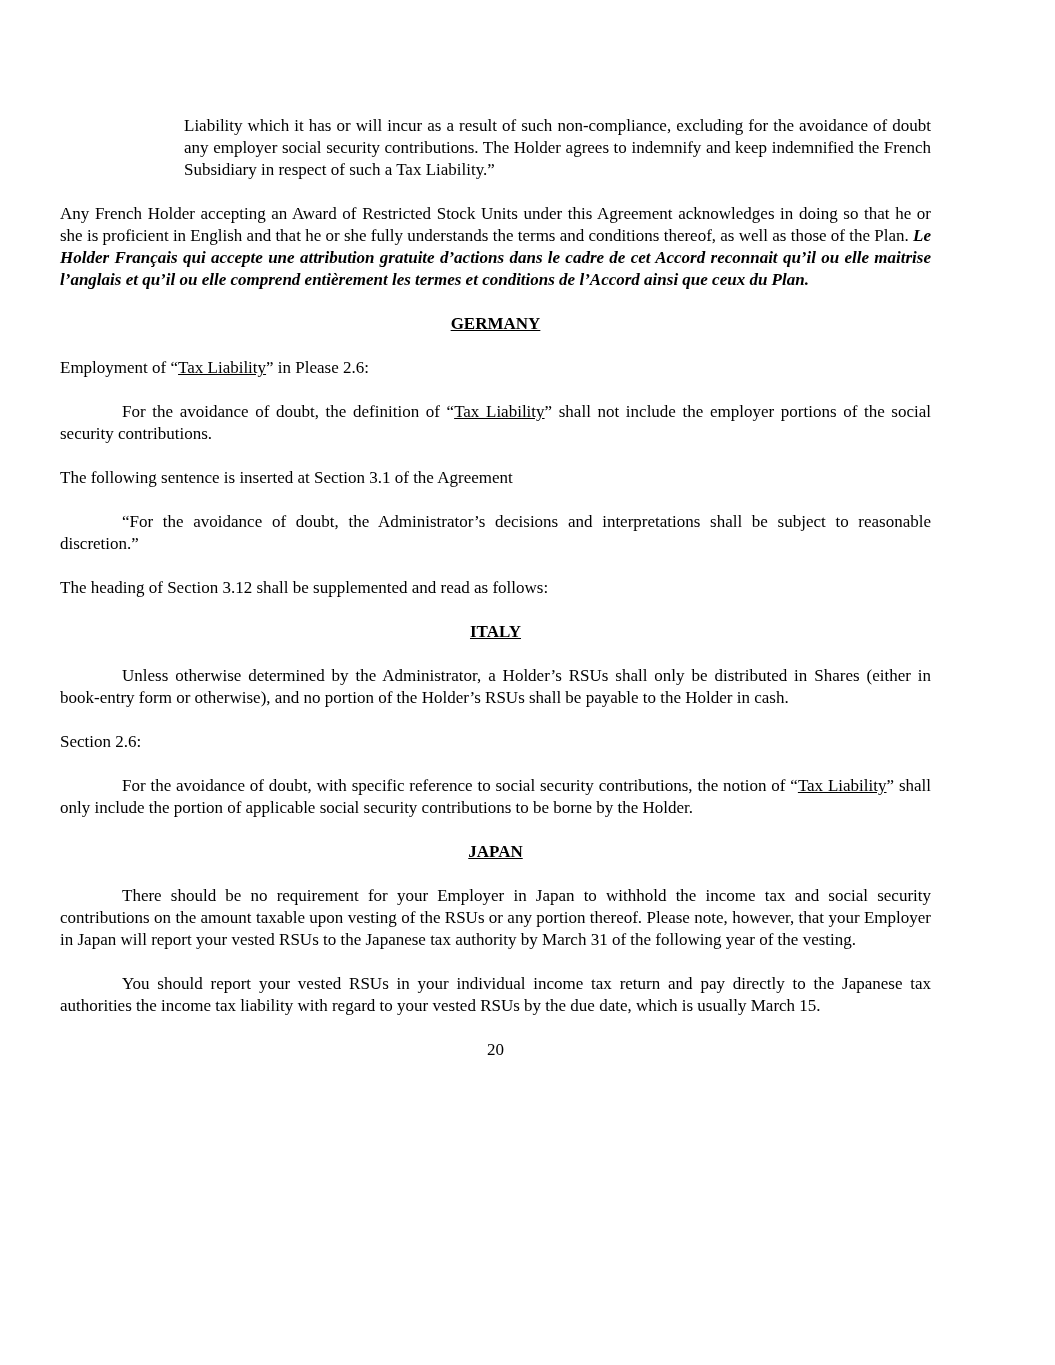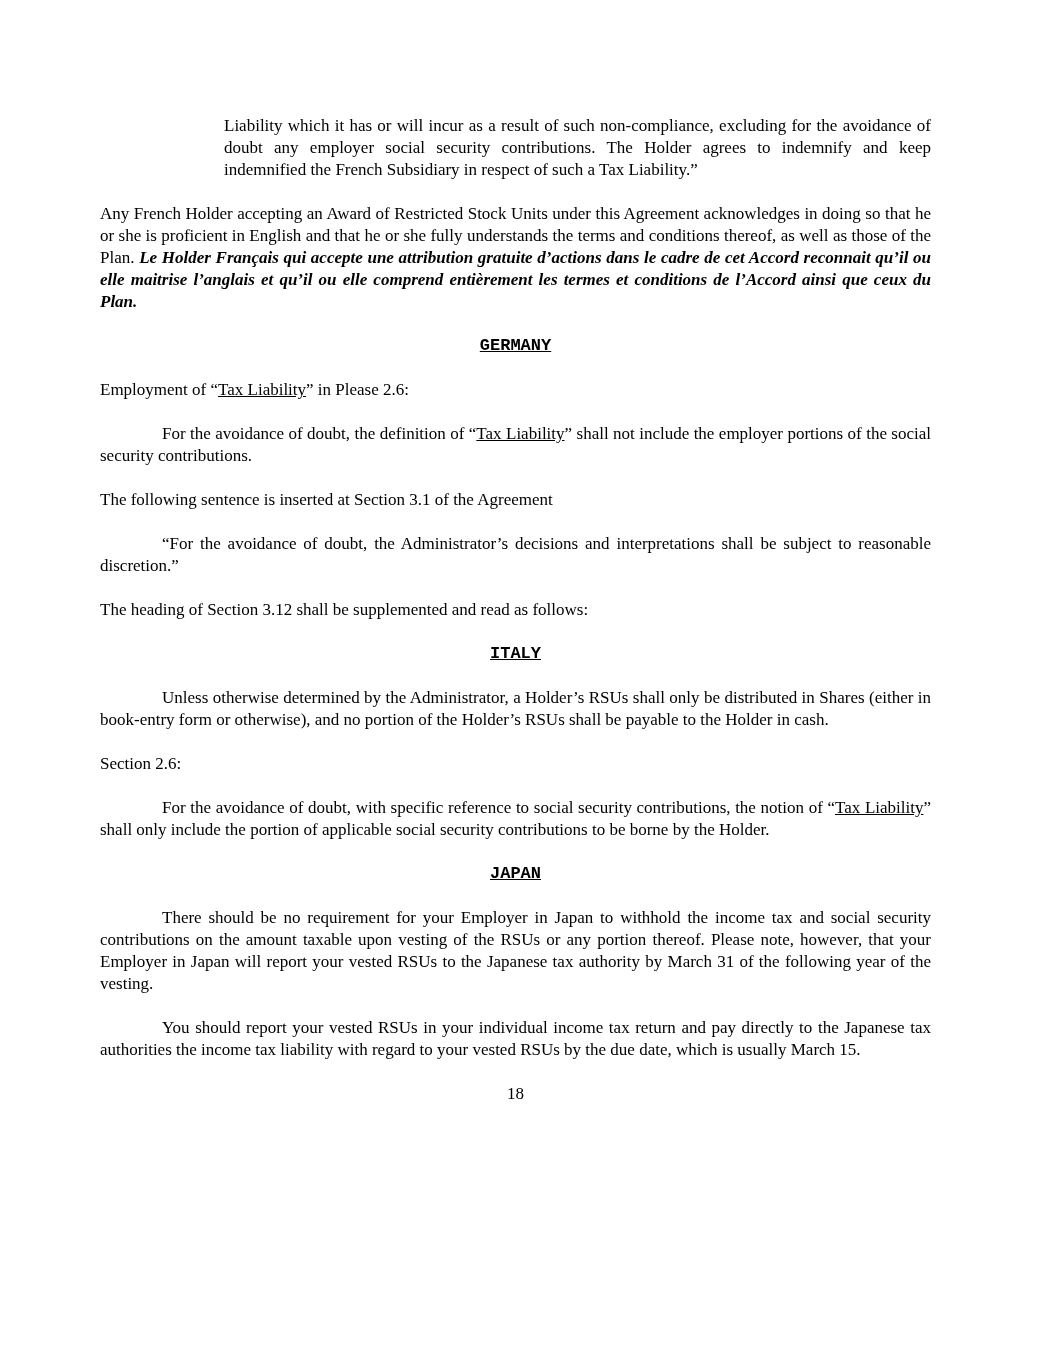--- a/index.html
+++ b/index.html
@@ -10,40 +10,39 @@
   .page {
     position: relative;
     width: 1055px;
     height: 1365px;
     box-sizing: border-box;
     background: #ffffff;
     color: #000000;
     font-family: "Liberation Serif", serif;
     font-size: 17px;
     line-height: 22px;
-    padding: 115px 124px 0 100px;
+    padding: 115px 124px 0 60px;
     overflow: hidden;
   }
   p {
     margin: 0 0 22px 0;
     text-align: justify;
   }
   p.blockquote {
     margin-left: 124px;
   }
   p.indent {
     text-indent: 62px;
   }
   h2.doc-heading {
     margin: 0 0 22px 0;
     font-size: 17px;
     line-height: 22px;
     font-weight: bold;
     text-align: center;
-    font-family: Liberation Mono, monospace;
   }
   h2.doc-heading .hu {
     text-decoration: underline;
   }
   .u {
     text-decoration: underline;
   }
   .bi {
     font-weight: bold;
     font-style: italic;
@@ -87,15 +86,15 @@
   <p>Section 2.6:</p>
 
   <p class="indent"><span>For the avoidance of doubt, with specific reference to social security contributions, the notion of “</span><span class="u">Tax Liability</span><span>” shall only include the portion of applicable social security contributions to be borne by the Holder.</span></p>
 
   <h2 class="doc-heading"><span class="hu">JAPAN</span></h2>
 
   <p class="indent">There should be no requirement for your Employer in Japan to withhold the income tax and social security contributions on the amount taxable upon vesting of the RSUs or any portion thereof.  Please note, however, that your Employer in Japan will report your vested RSUs to the Japanese tax authority by March 31 of the following year of the vesting.</p>
 
   <p class="indent">You should report your vested RSUs in your individual income tax return and pay directly to the Japanese tax authorities the income tax liability with regard to your vested RSUs by the due date, which is usually March 15.</p>
 
-  <p class="page-number">18</p>
+  <p class="page-number">20</p>
 
 </div>
 
 </body></html>

